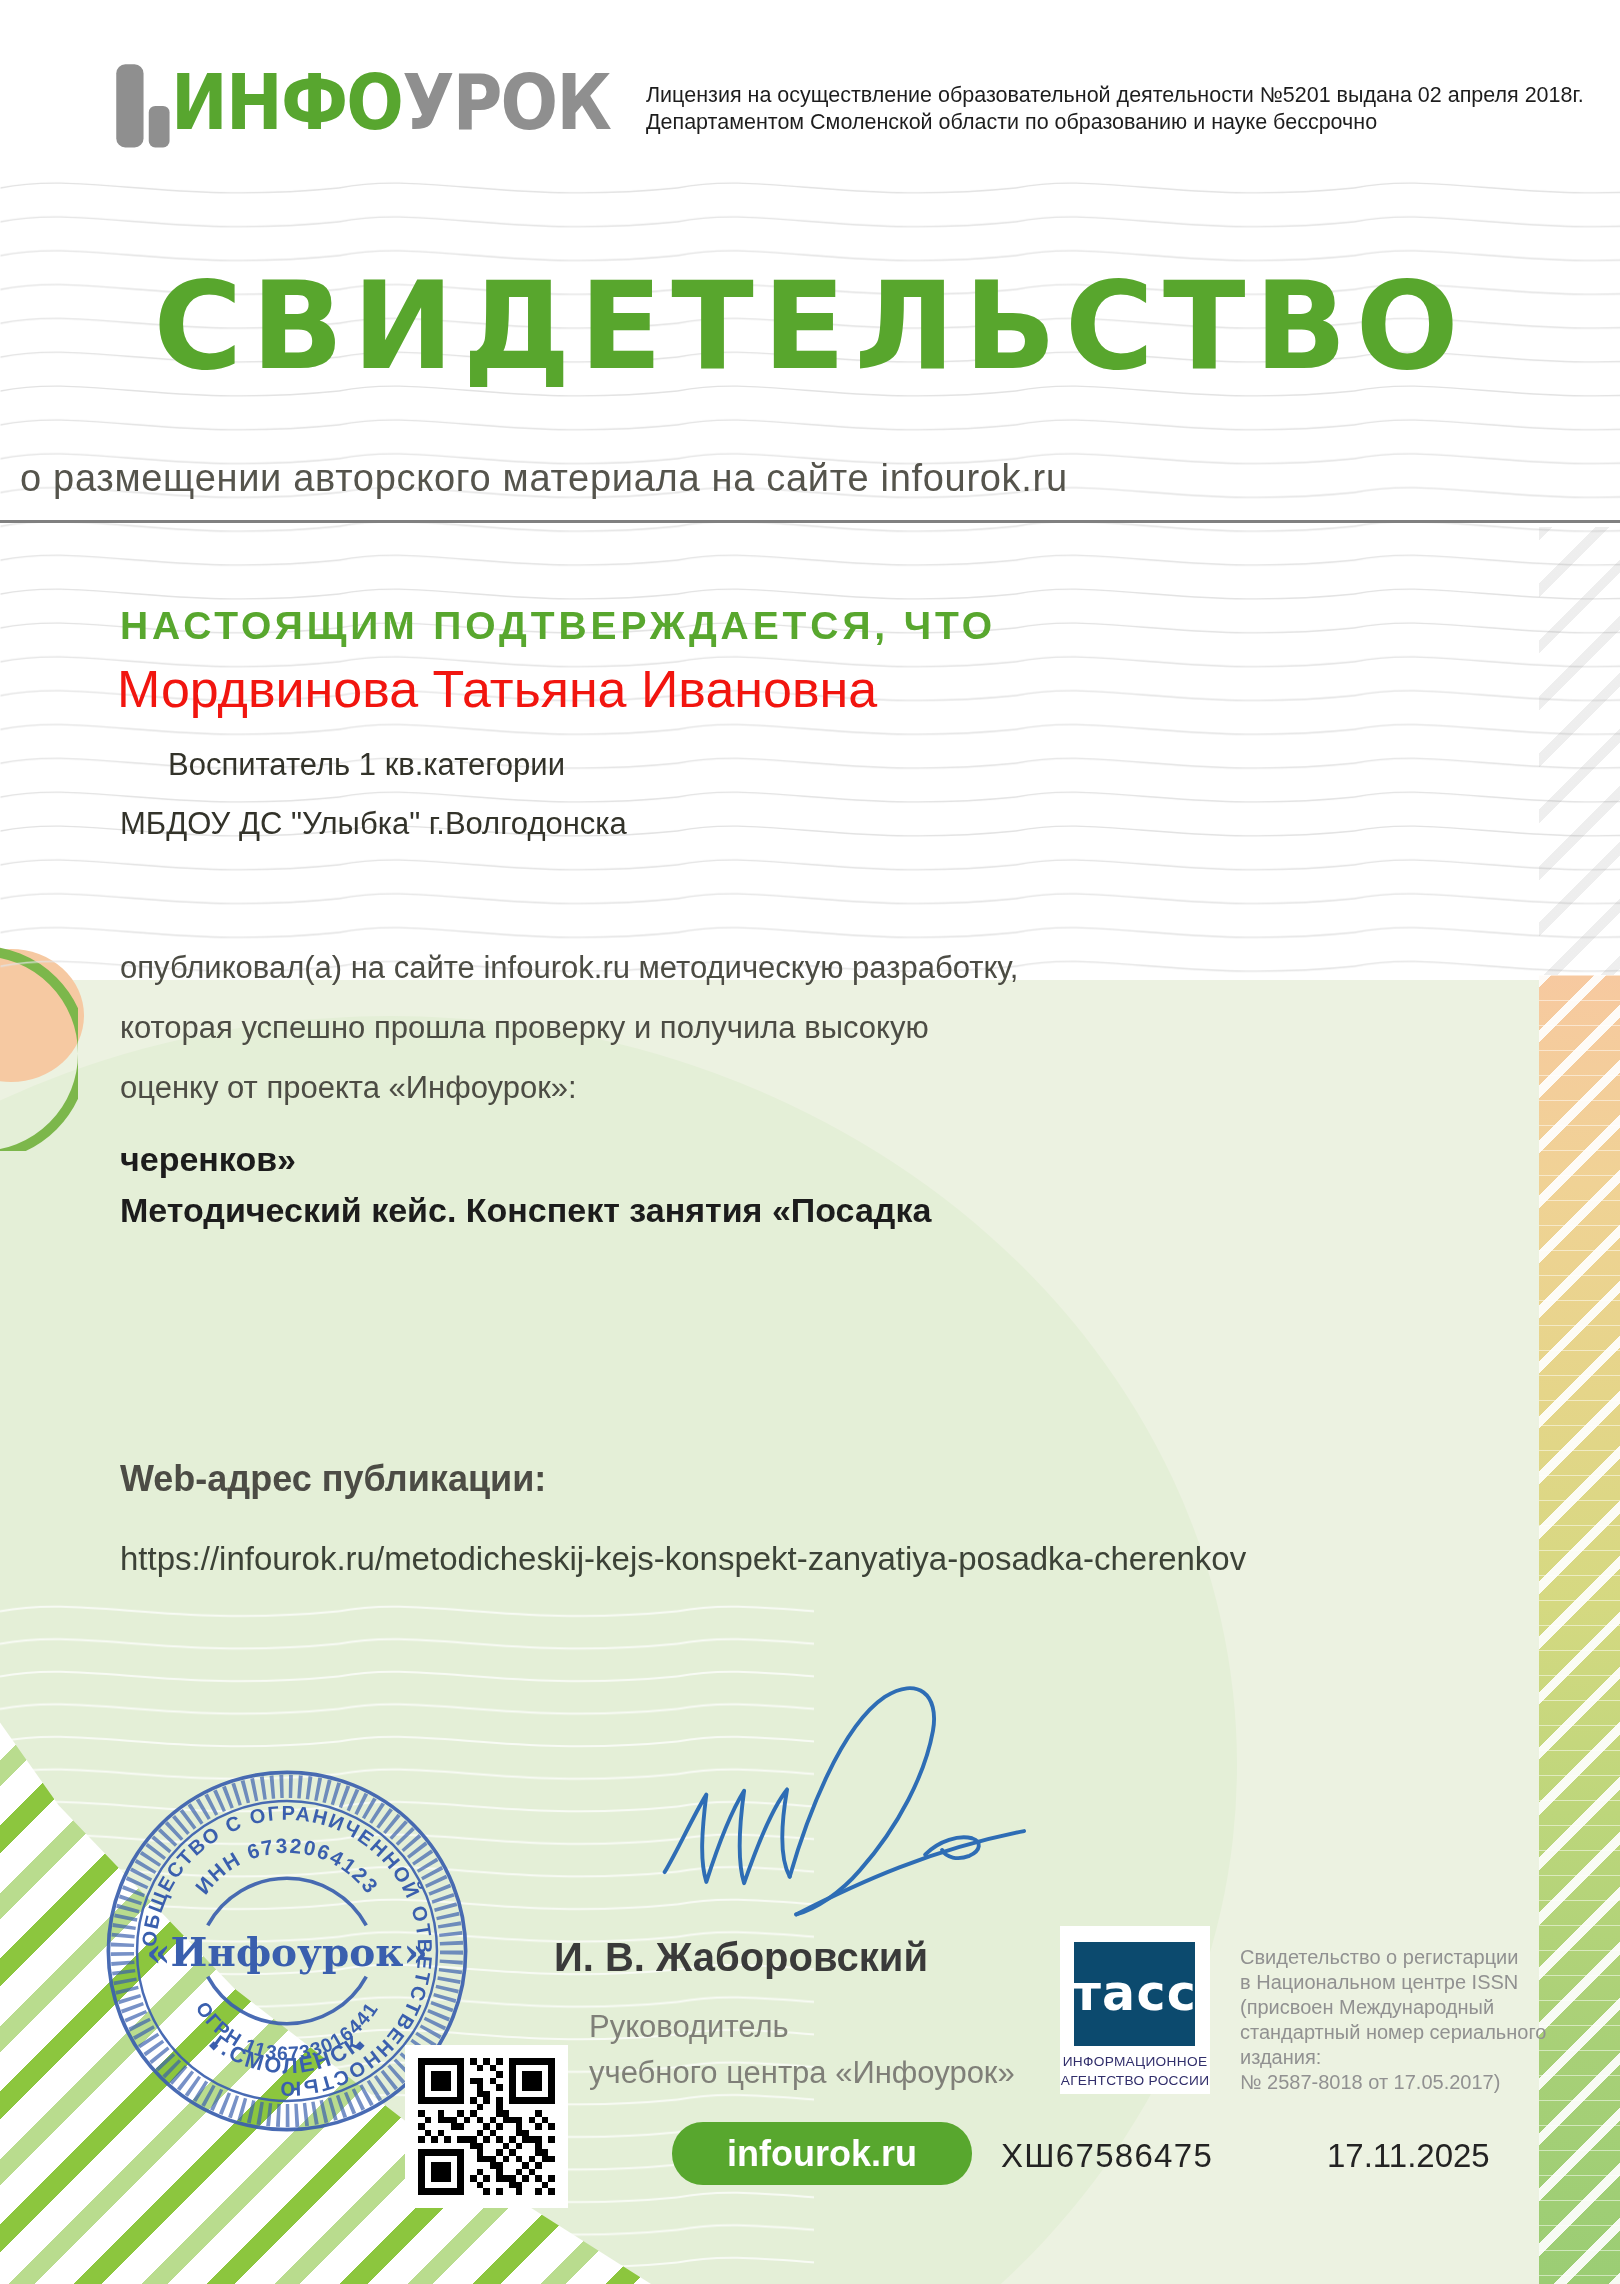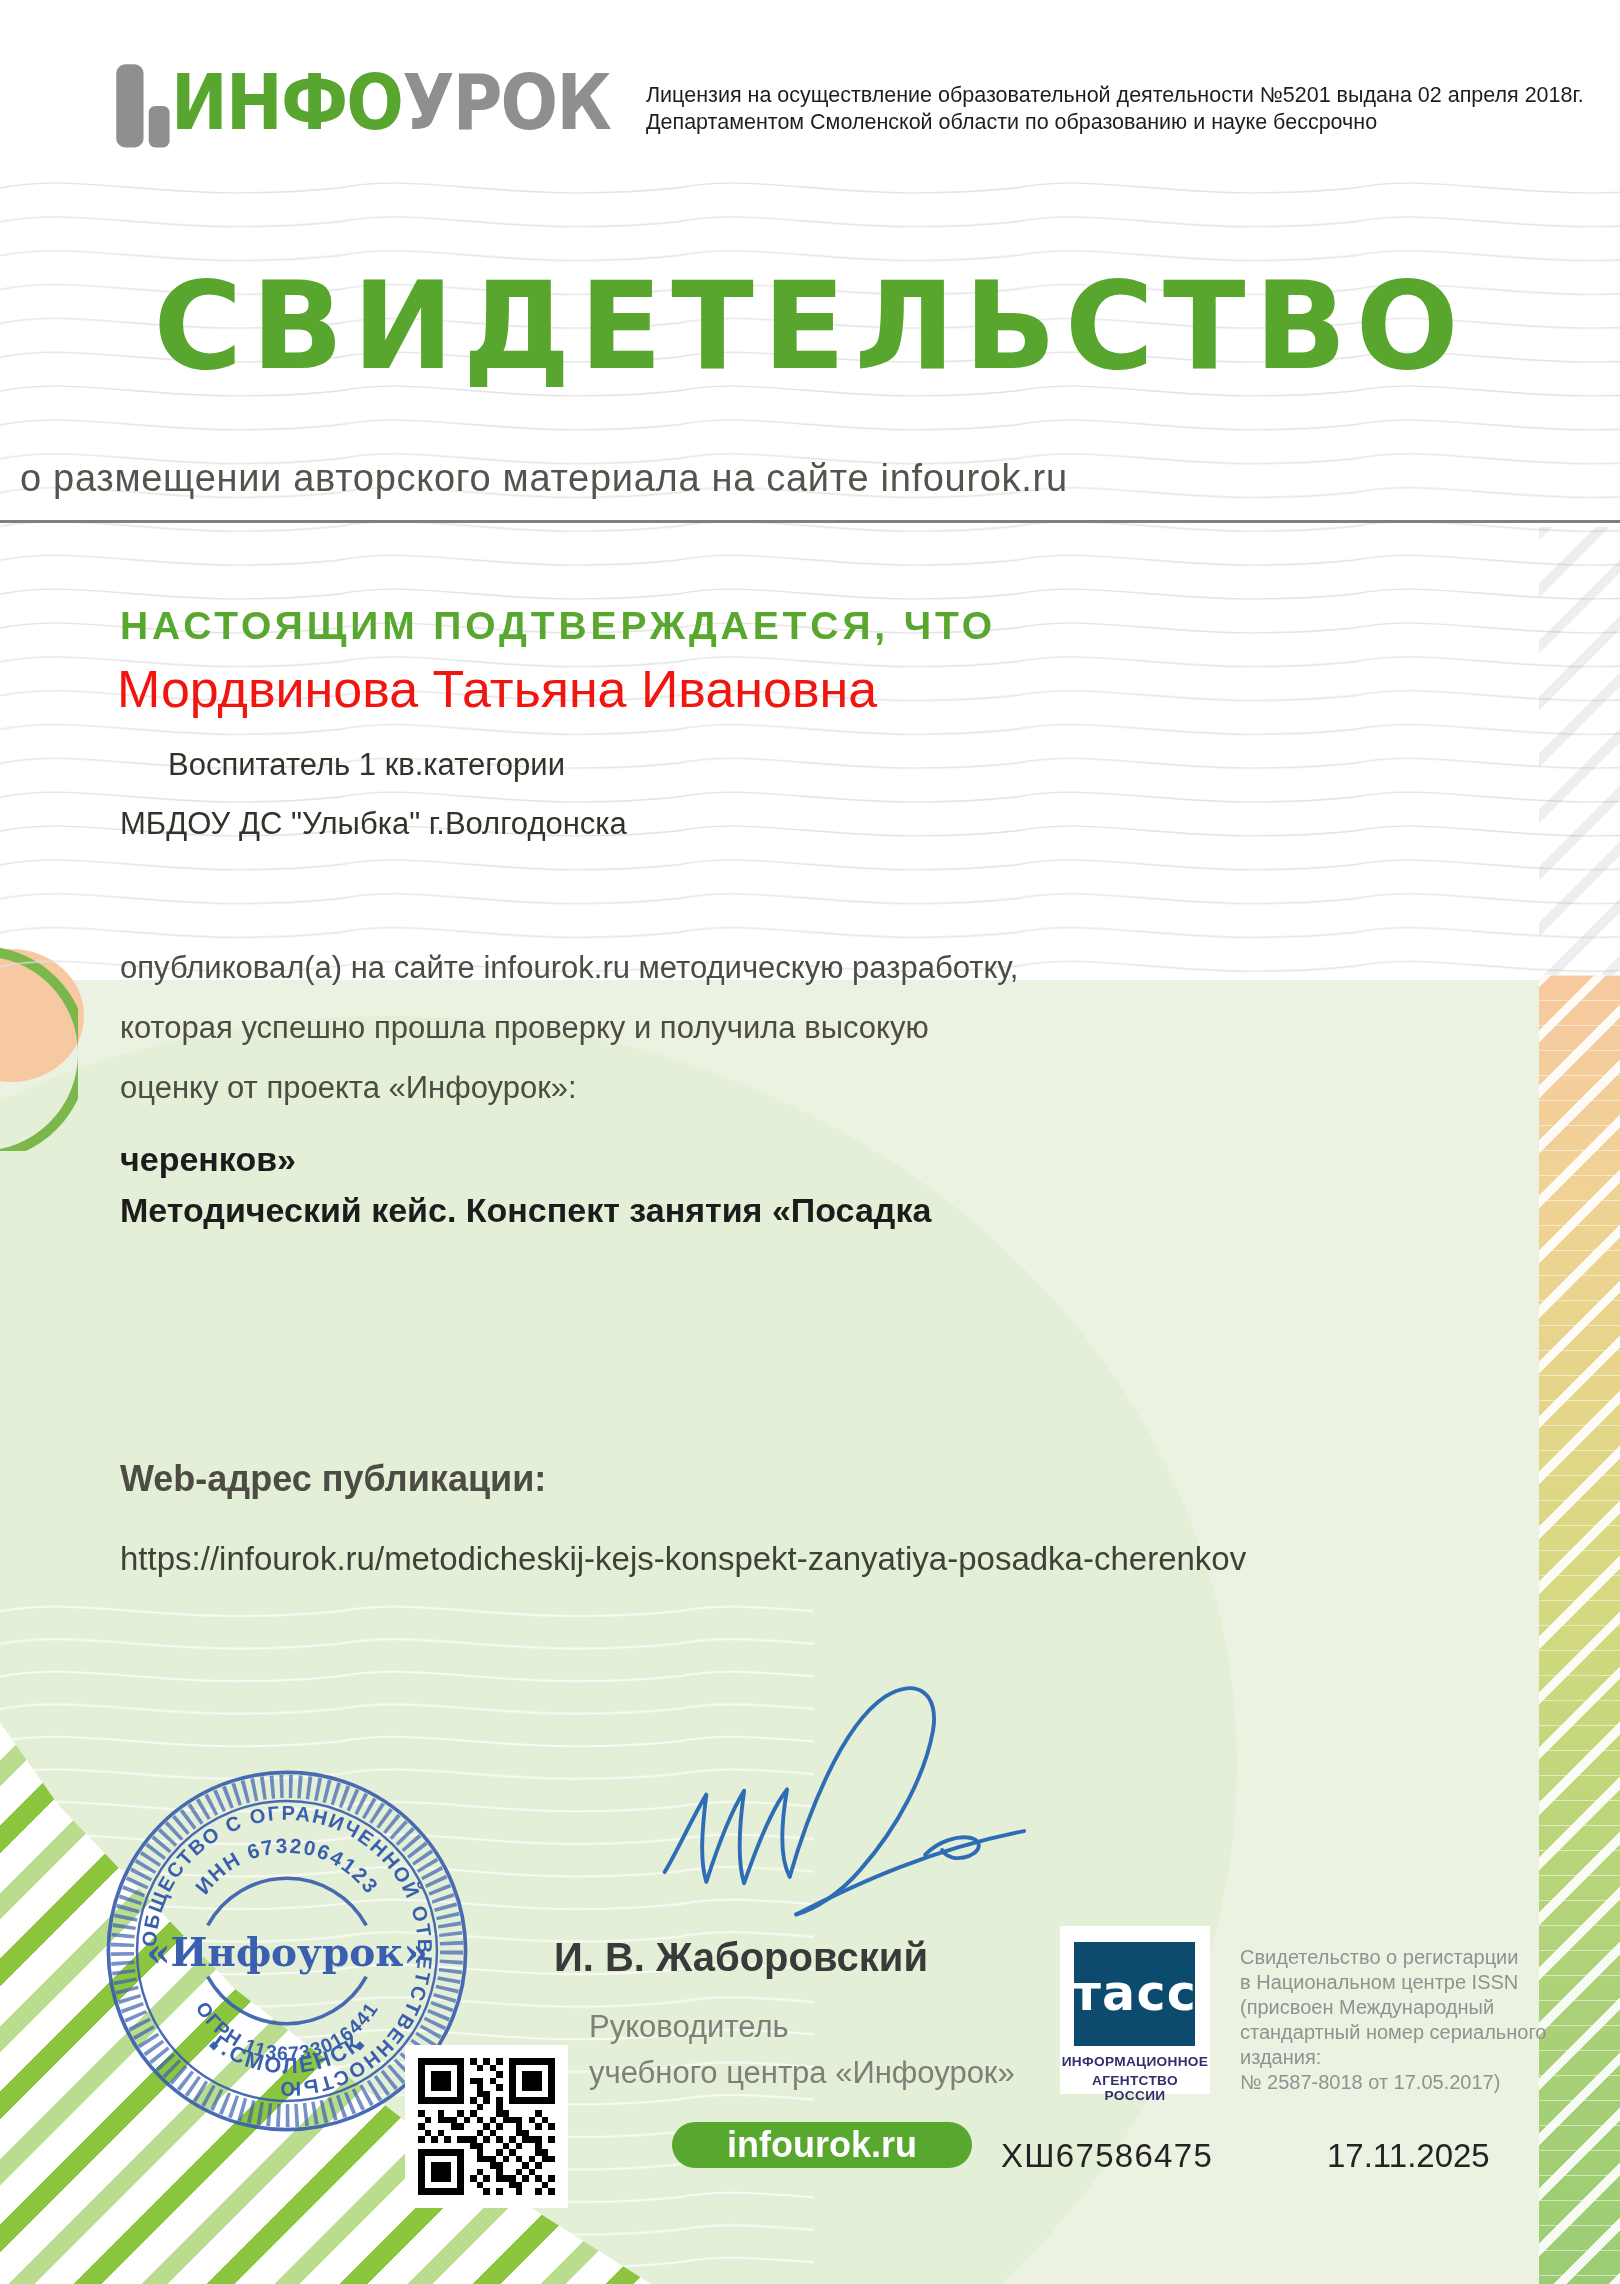--- a/index.html
+++ b/index.html
@@ -68,26 +68,26 @@
   .signer-name{left:554px;top:1935px;z-index:6;font-size:40px;font-weight:bold;color:#3a3a3a;}
   .signer-role1{left:589px;top:2009px;z-index:6;font-size:31px;color:#7f7f78;}
   .signer-role2{left:589px;top:2055px;z-index:6;font-size:31px;color:#7f7f78;}
 
   .tass-card{left:1060px;top:1926px;width:150px;height:168px;background:#ffffff;z-index:6;}
   .tass-square{position:absolute;left:14.3px;top:15.6px;width:121px;height:104px;background:#0c4a6e;
       display:flex;align-items:center;justify-content:center;}
   .tass-square span{color:#ffffff;font-weight:bold;font-size:49px;letter-spacing:1.3px;
       font-family:"DejaVu Sans",sans-serif;line-height:1;}
   .tass-sub{position:absolute;left:0;width:150px;text-align:center;color:#312e6b;
-      font-size:13.7px;font-weight:bold;letter-spacing:0.3px;}
+      font-size:13.7px;font-weight:normal;letter-spacing:0.3px;}
   .tass-sub1{top:128px;} .tass-sub2{top:147px;}
 
   .issn{left:1240px;top:1945px;z-index:6;font-size:20px;line-height:25px;color:#919191;}
 
-  .site-pill{left:672px;top:2122px;width:300px;height:46px;border-radius:31px;background:#58a72e;
+  .site-pill{left:672px;top:2122px;width:300px;height:63px;border-radius:31px;background:#58a72e;
       z-index:6;display:flex;align-items:center;justify-content:center;}
   .site-pill span{color:#ffffff;font-weight:bold;font-size:36px;}
   .cert-number{left:1001px;top:2137px;z-index:6;font-size:33px;letter-spacing:1.3px;color:#232323;}
   .cert-date{left:1327px;top:2137px;z-index:6;font-size:33px;color:#232323;}
 </style>
 </head>
 <body>
 
 <div class="page">
 

